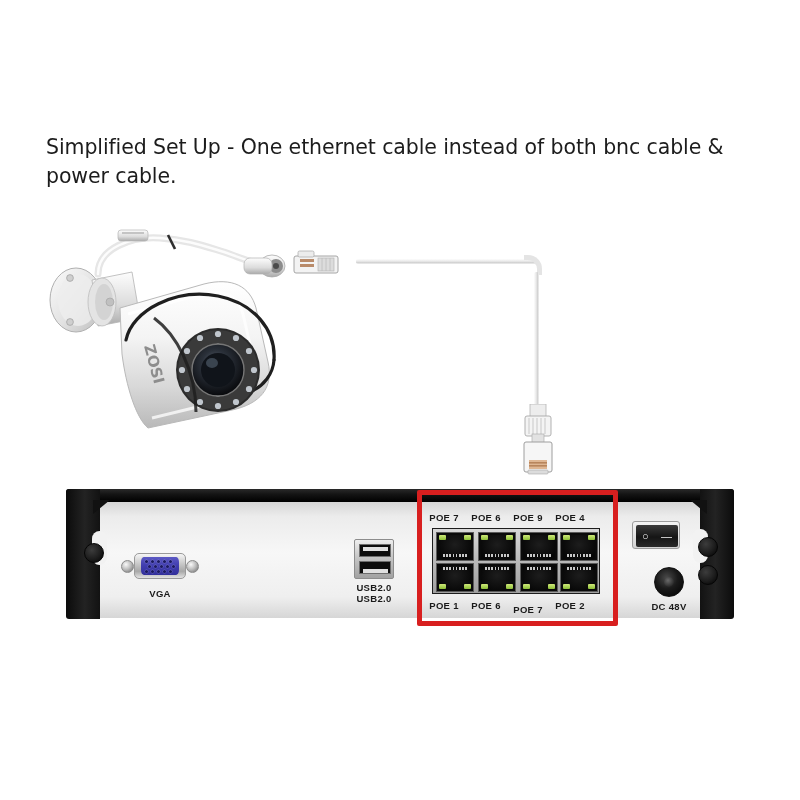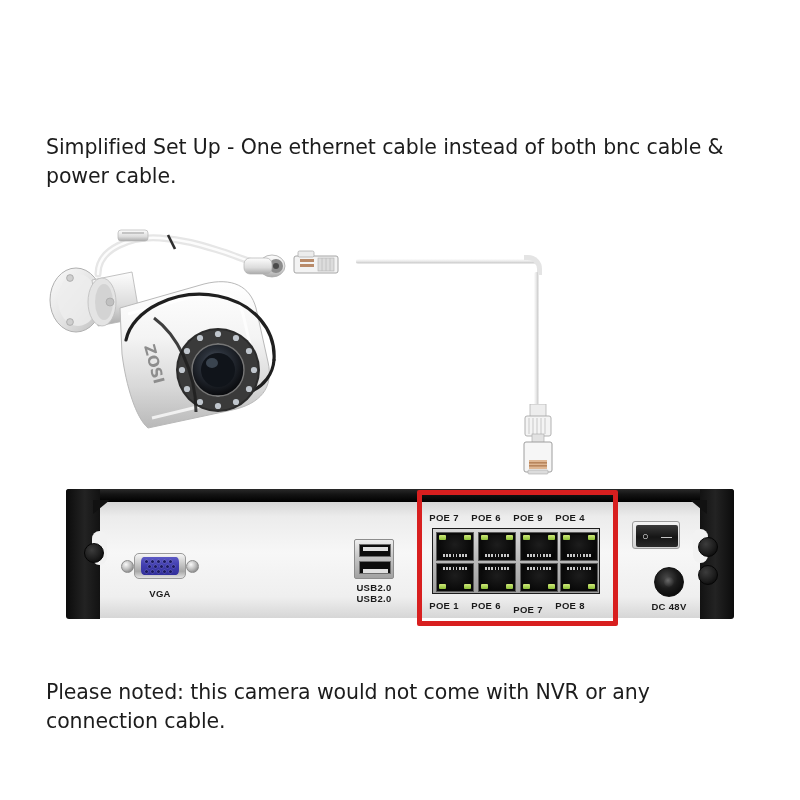--- a/index.html
+++ b/index.html
@@ -564,35 +564,34 @@
           <div class="poe-mouth"></div>
           <div class="poe-pins" style="top:3px;"></div>
           <div class="poe-led green" style="left:2px; bottom:2px;"></div>
           <div class="poe-led green" style="right:2px; bottom:2px;"></div>
         </div>
       </div>
 
       <div class="port-label" style="left:-28px; top:88px; width:92px;">POE 1</div>
       <div class="port-label" style="left:14px; top:88px; width:92px;">POE 6</div>
       <div class="port-label" style="left:56px; top:92px; width:92px;">POE 7</div>
-      <div class="port-label" style="left:98px; top:88px; width:92px;">POE 8</div>
+      <div class="port-label" style="left:98px; top:88px; width:92px;">POE 2</div>
     </div>
 
     <div class="switch-shell" style="left:566px; top:32px;">
       <div class="switch-rocker">
         <span class="sw-glyph">○</span>
         <span class="sw-glyph">—</span>
       </div>
     </div>
 
     <div class="port" style="left:557px; top:78px; width:92px; height:46px;">
       <div class="dc-jack" style="left:31px; top:0;">
         <div class="dc-pin"></div>
       </div>
       <div class="port-label" style="left:0; top:34px;">DC 48V</div>
     </div>
   </div>
 
   <div class="red-box"></div>
 
-  <div class="footnote">Please noted: this camera would not come with NVR or any connection cable.</div>
 
 </div>
 
 </body></html>

